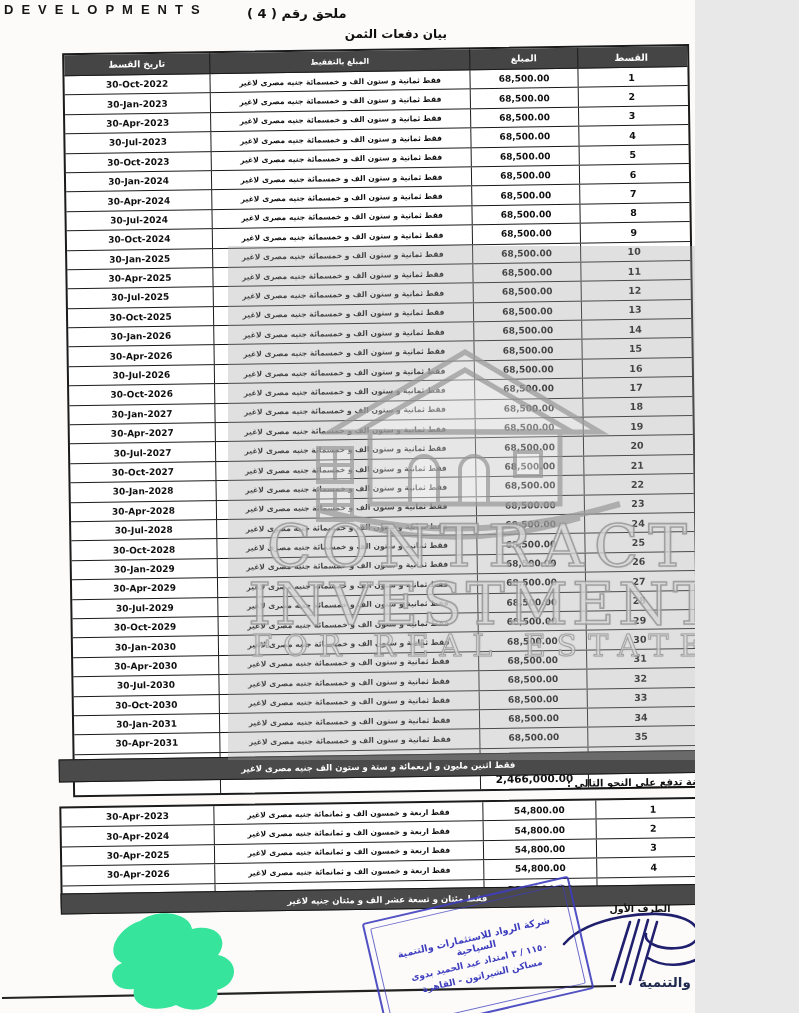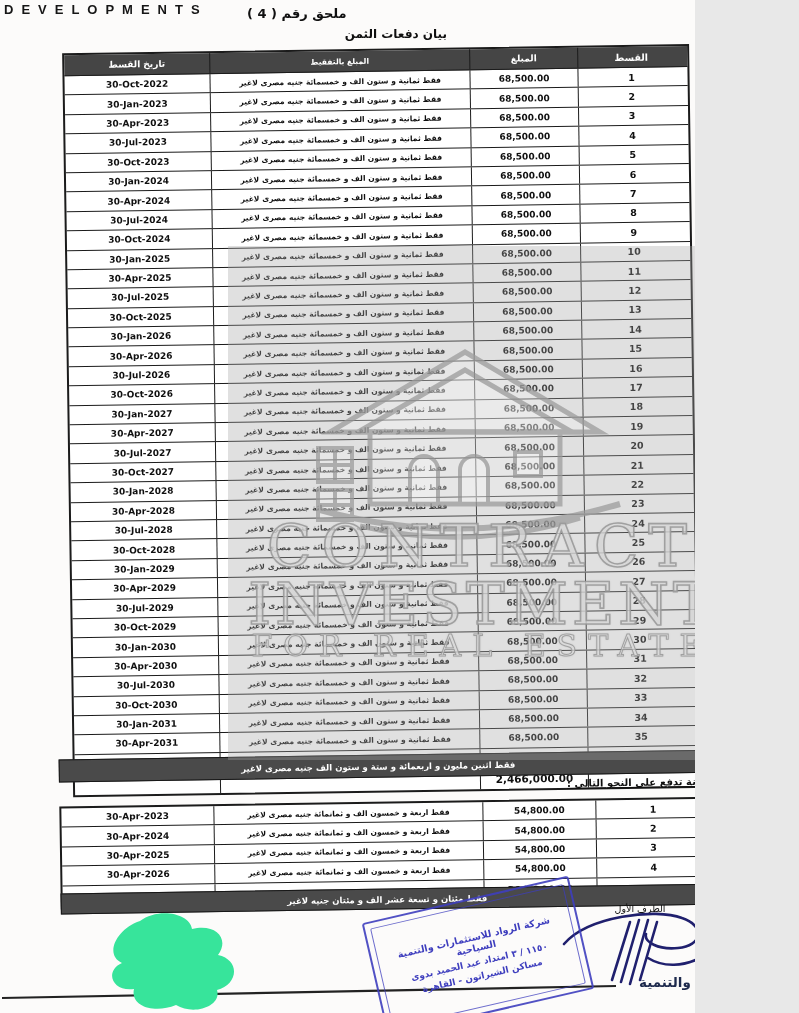--- a/index.html
+++ b/index.html
@@ -52,21 +52,21 @@
   .wm-house{position:absolute;left:300px;top:340px;opacity:.75;}
   .wm-t{position:absolute;left:228px;width:508px;text-align:center;
         font-family:"DejaVu Serif",serif;color:rgba(255,255,255,0.50);
         -webkit-text-stroke:1.6px rgba(150,150,150,0.85);
         text-shadow:0 0 2px rgba(140,140,140,0.6);}
   .wm1{top:512px;font-size:58px;letter-spacing:10px;}
   .wm2{top:570px;font-size:58px;letter-spacing:4px;}
   .wm3{top:628px;font-size:30px;letter-spacing:11px;-webkit-text-stroke:1px rgba(150,150,150,0.85);}
   
   .first-party{position:absolute;left:600px;top:903px;width:80px;text-align:center;
-               font-size:9.5px;font-weight:400;direction:rtl;}
+               font-size:9.5px;font-weight:700;direction:rtl;}
   .signature{position:absolute;left:560px;top:906px;z-index:7;}
   .stamp{position:absolute;left:372px;top:898px;width:208px;height:112px;
          transform:rotate(-13deg);border:2.5px solid rgba(62,62,190,0.9);
          border-radius:3px;z-index:8;display:flex;align-items:center;justify-content:center;}
   .stamp-inner{width:196px;height:100px;border:1.4px solid rgba(62,62,190,0.75);
          border-radius:2px;display:flex;flex-direction:column;align-items:center;
          justify-content:center;gap:4px;color:#3e3ebe;direction:rtl;text-align:center;}
   .stamp-l1{font-size:9.5px;font-weight:700;}
   .stamp-l2{font-size:9px;font-weight:700;}
   .stamp-l3{font-size:9px;font-weight:700;}

